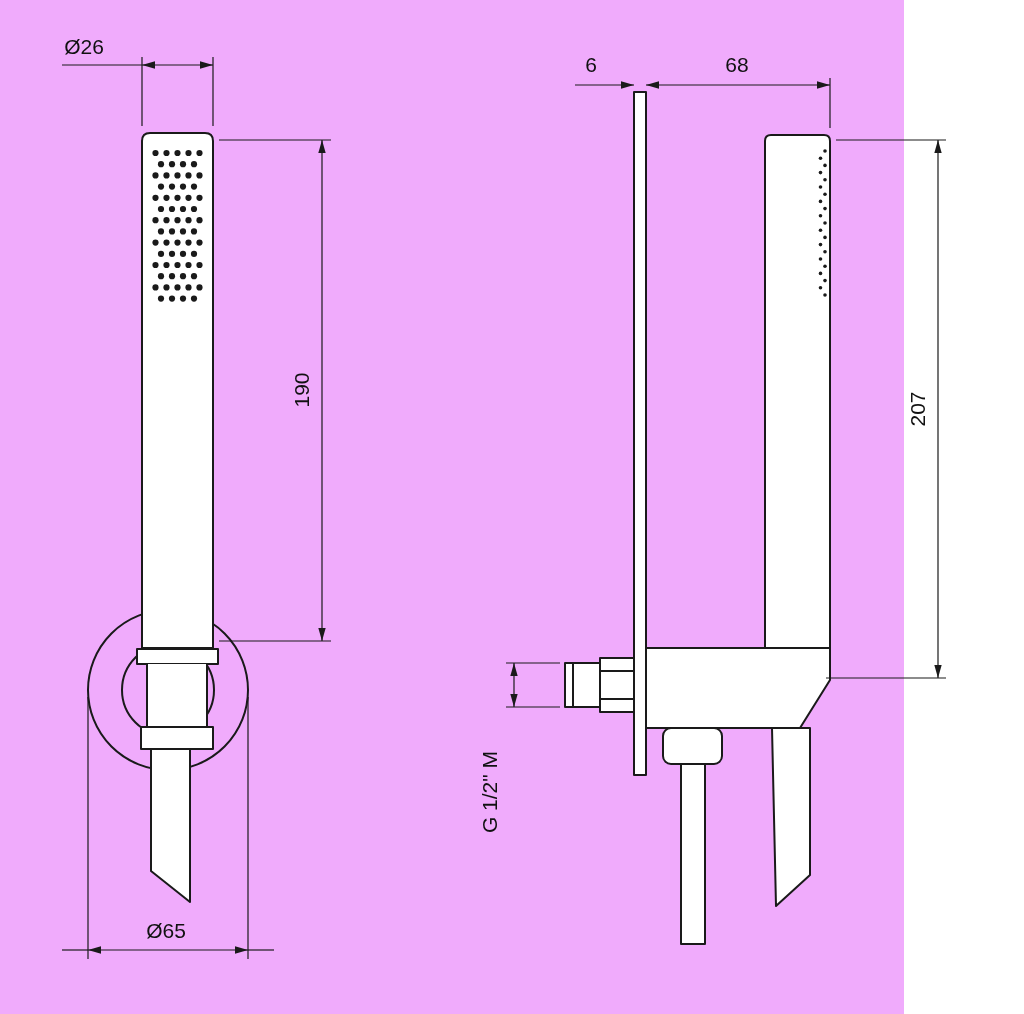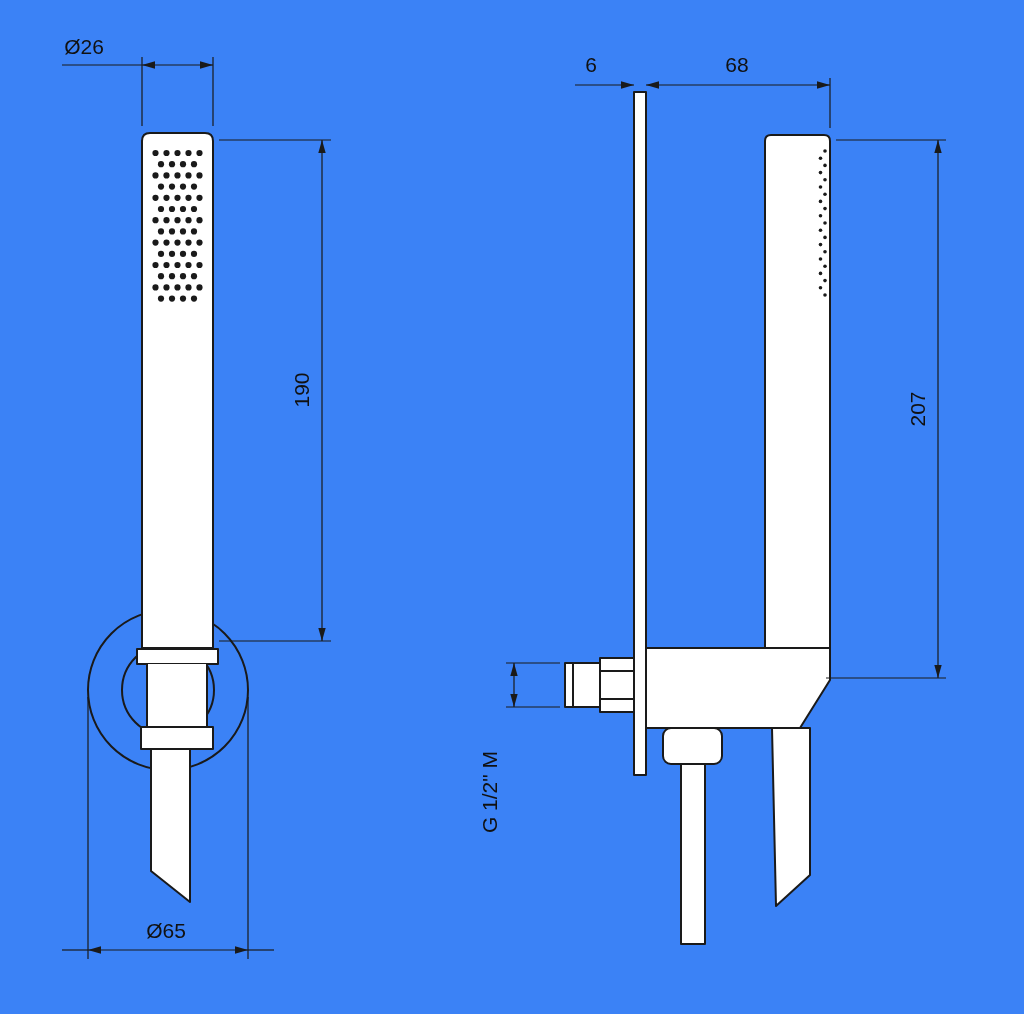--- a/index.html
+++ b/index.html
@@ -1,23 +1,23 @@
 <!DOCTYPE html>
 <html><head>
 <meta charset="utf-8">
 <style>
   html, body {
     margin: 0;
     padding: 0;
     background: #ffffff;
   }
   .page {
-    width: 1024px;
+    width: 904px;
     height: 1014px;
-    background: #3b82f6;
+    background: #f0abfc;
     position: relative;
     font-family: "Liberation Sans", sans-serif;
   }
   svg {
     display: block;
   }
   .obj {
     stroke: #1a1a1a;
     stroke-width: 2;
     fill: none;

